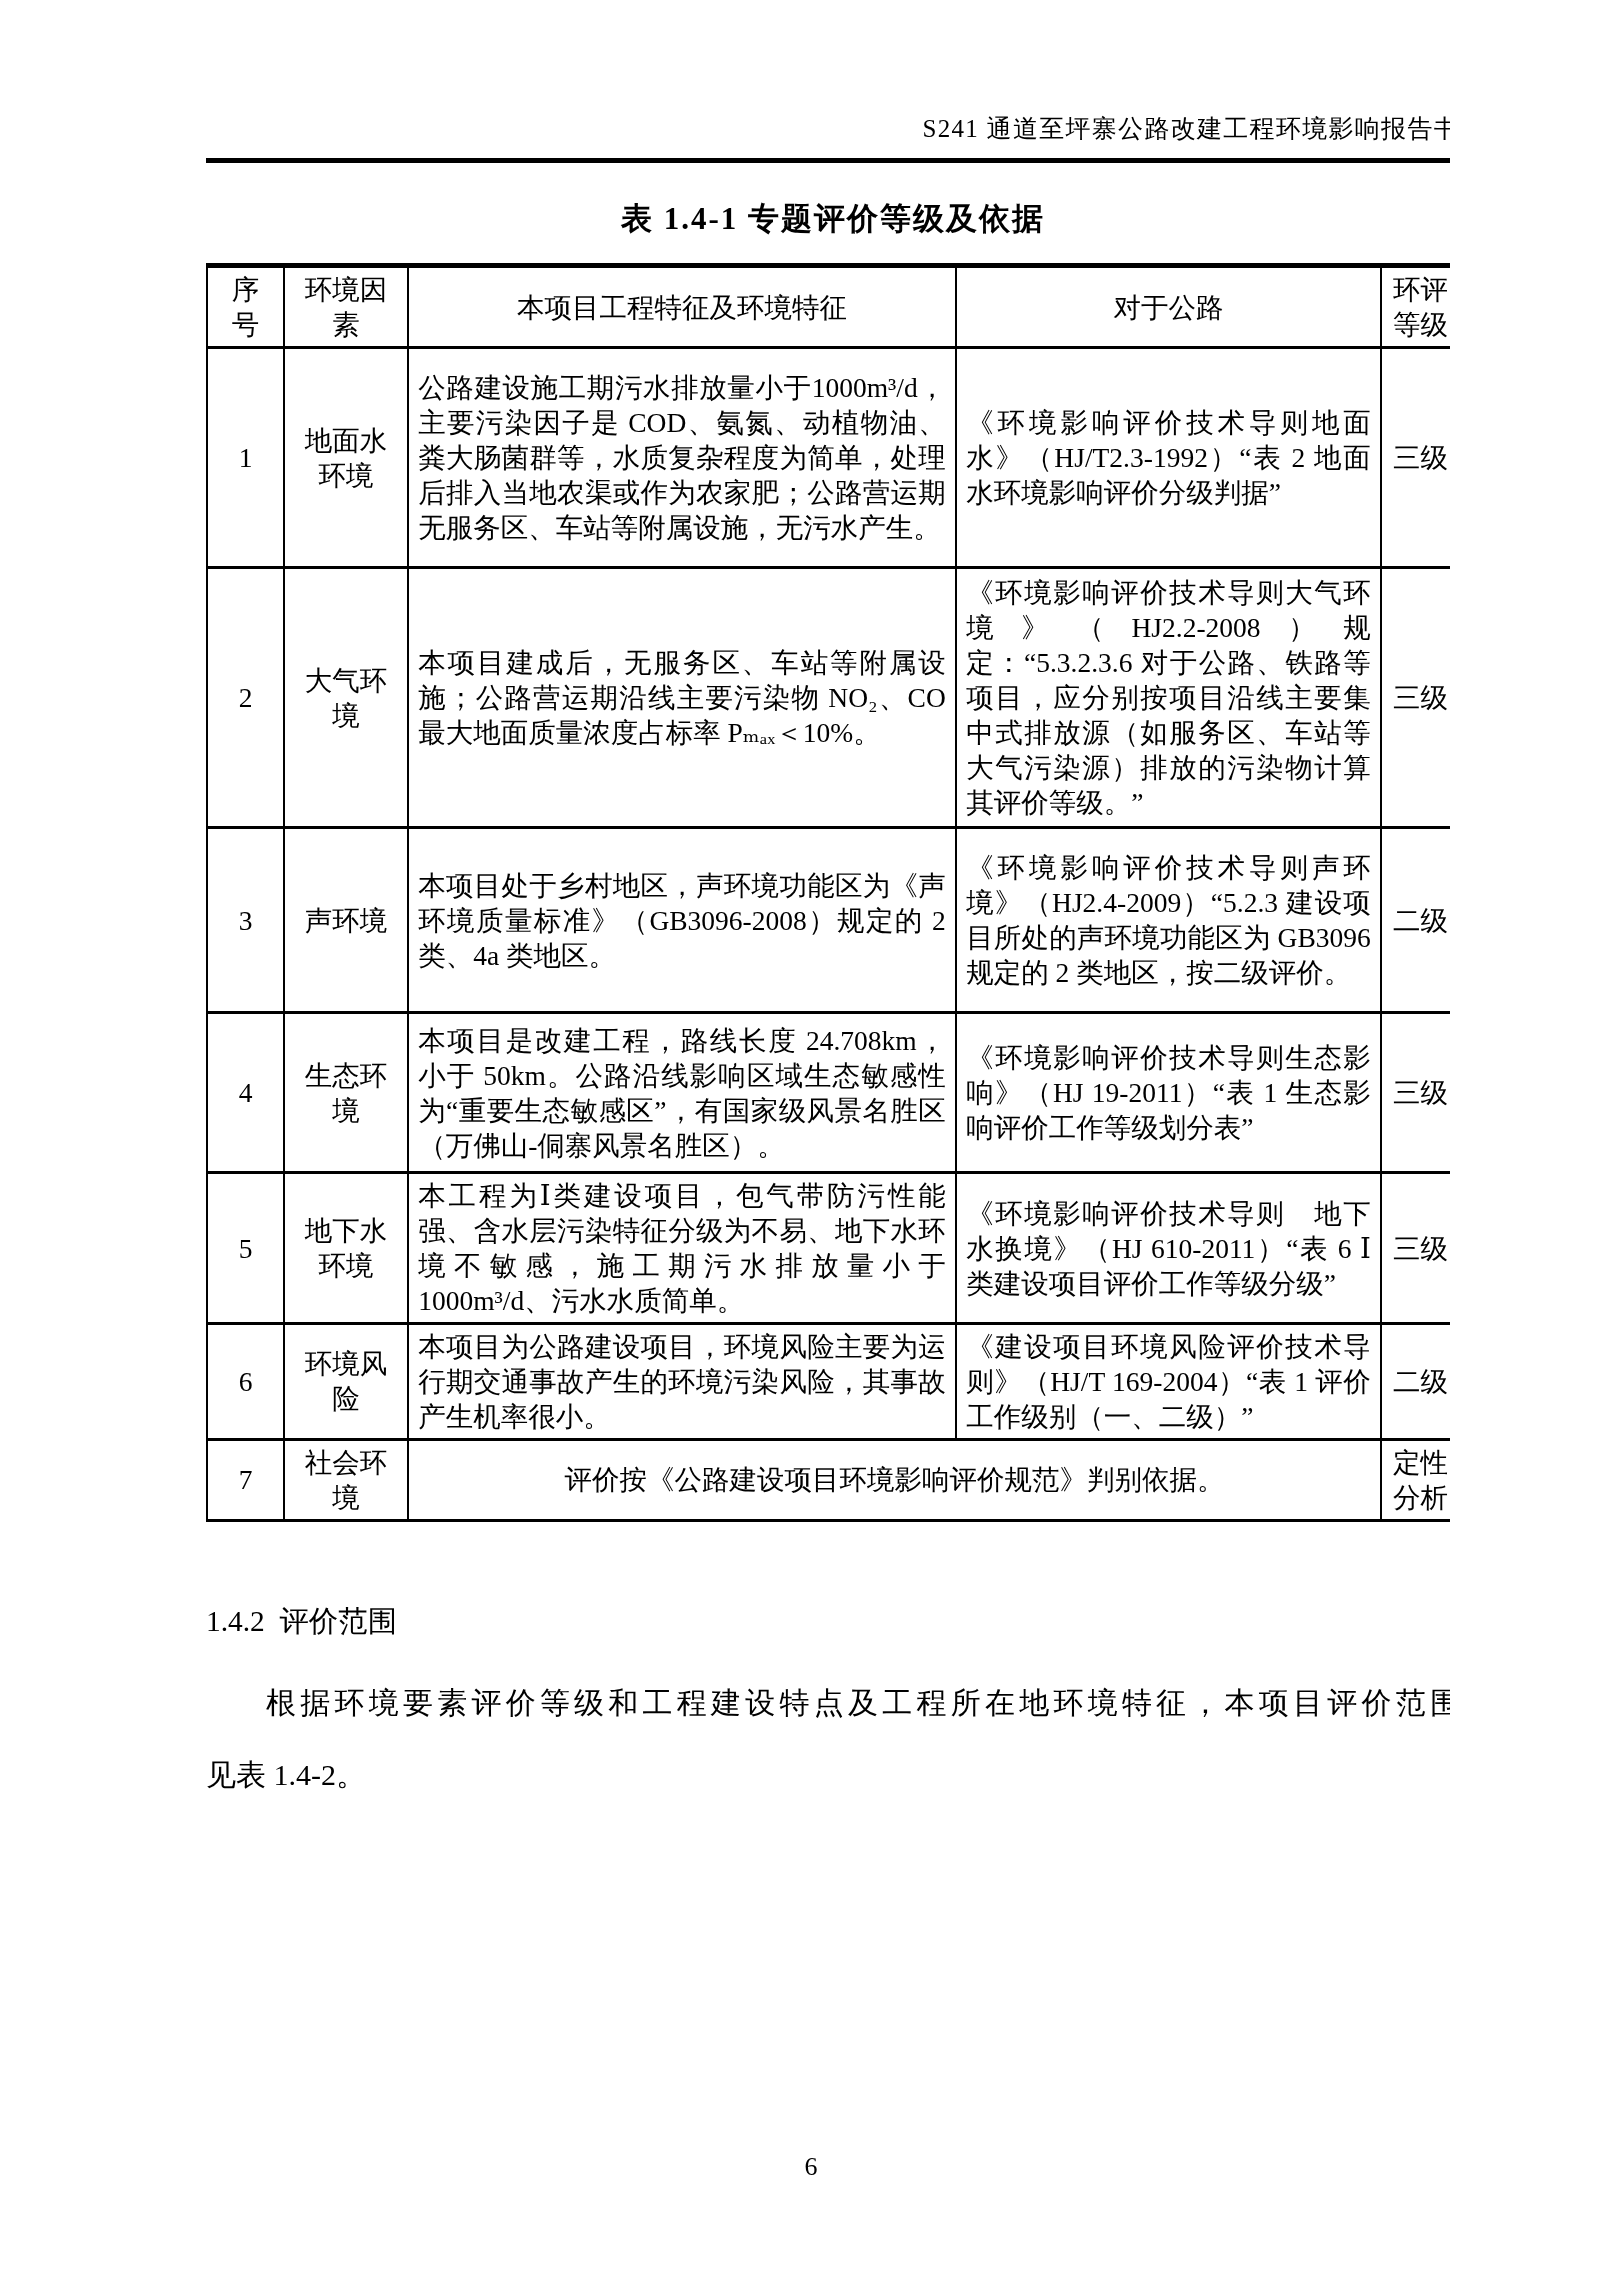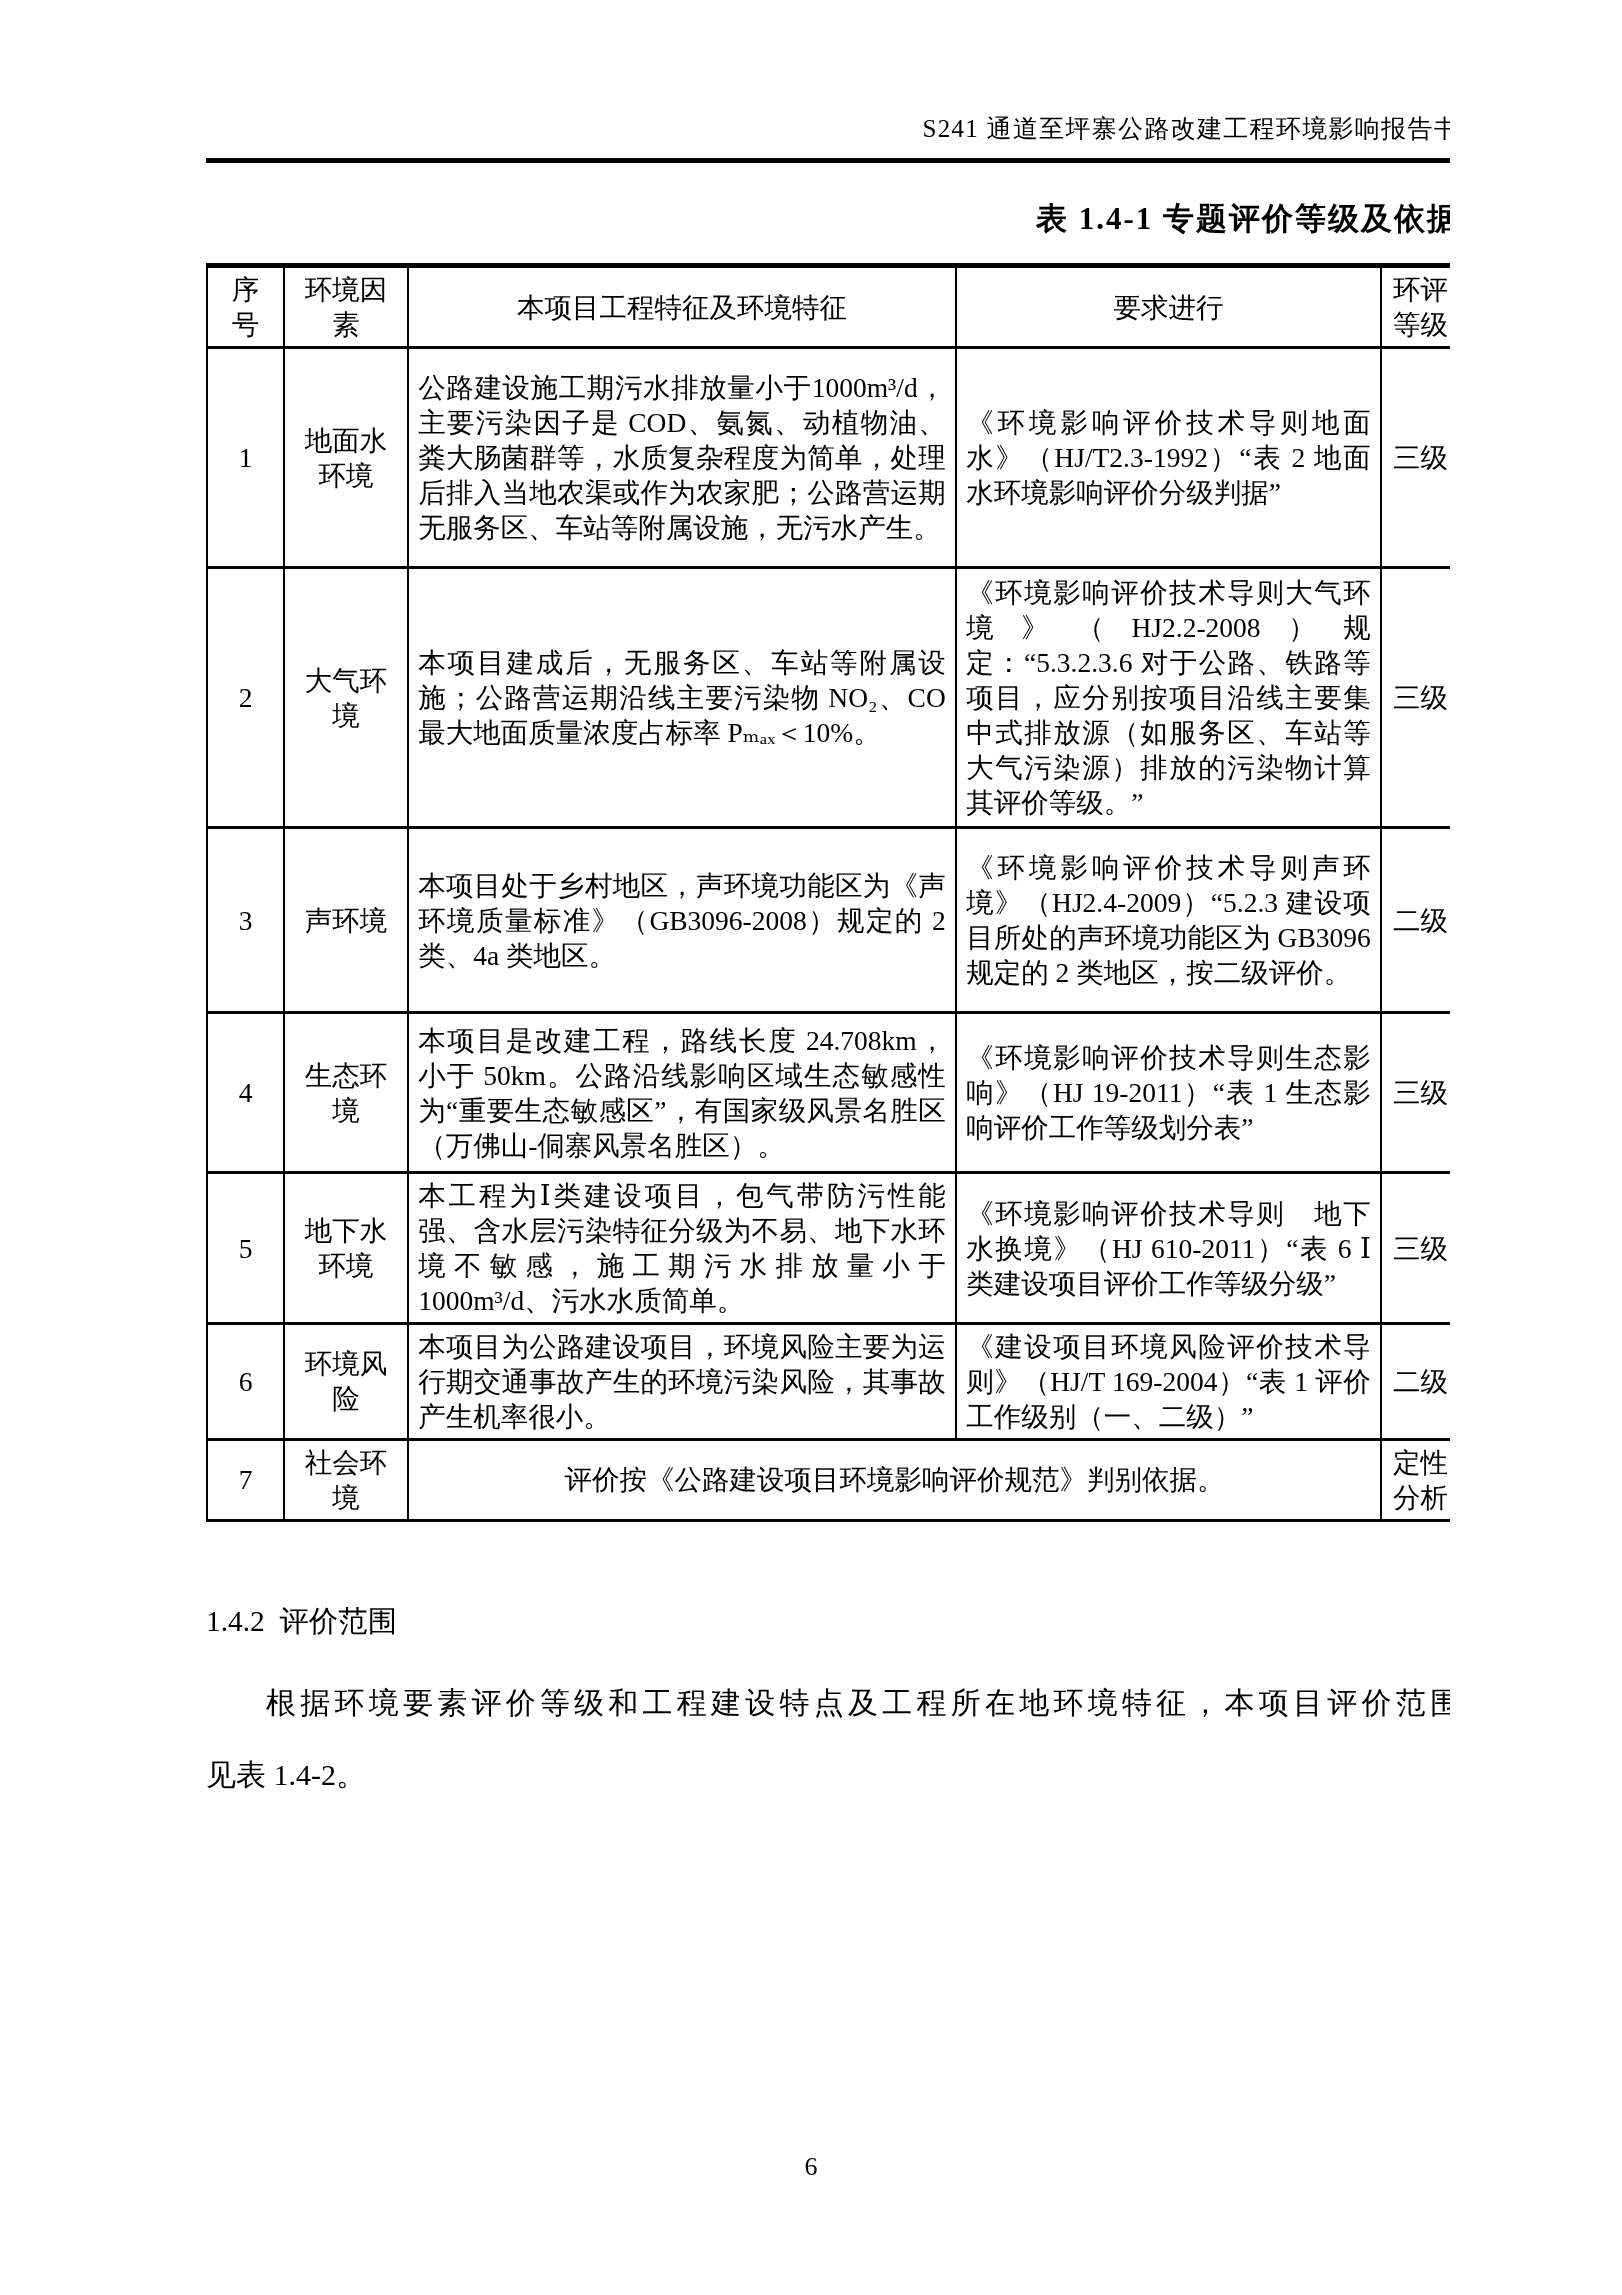--- a/index.html
+++ b/index.html
@@ -30,21 +30,21 @@
     letter-spacing: 1.3px;
   }
   .header-rule {
     margin-top: 14.4px;
     border: 0;
     border-top: 5.2px solid #000;
     height: 0;
   }
   .table-title {
     margin-top: 37px;
-    text-align: right;
+    text-align: center;
     font-size: 31px;
     line-height: 37px;
     font-weight: bold;
     letter-spacing: 2px;
   }
   table.eia {
     margin-top: 26px;
     width: 1254px;
     table-layout: fixed;
     border-collapse: collapse;
@@ -122,21 +122,21 @@
         <col style="width:425px">
         <col style="width:79px">
       </colgroup>
       <thead>
         <tr style="height:76px">
           <th class="preline">序
 号</th>
           <th class="preline">环境因
 素</th>
           <th>本项目工程特征及环境特征</th>
-          <th>要求进行</th>
+          <th>对于公路</th>
           <th class="preline">环评
 等级</th>
         </tr>
       </thead>
       <tbody>
         <tr style="height:220px">
           <td class="c-center">1</td>
           <td class="c-center preline">地面水
 环境</td>
           <td class="c-just">公路建设施工期污水排放量小于1000m³/d，主要污染因子是 COD、氨氮、动植物油、粪大肠菌群等，水质复杂程度为简单，处理后排入当地农渠或作为农家肥；公路营运期无服务区、车站等附属设施，无污水产生。</td>

